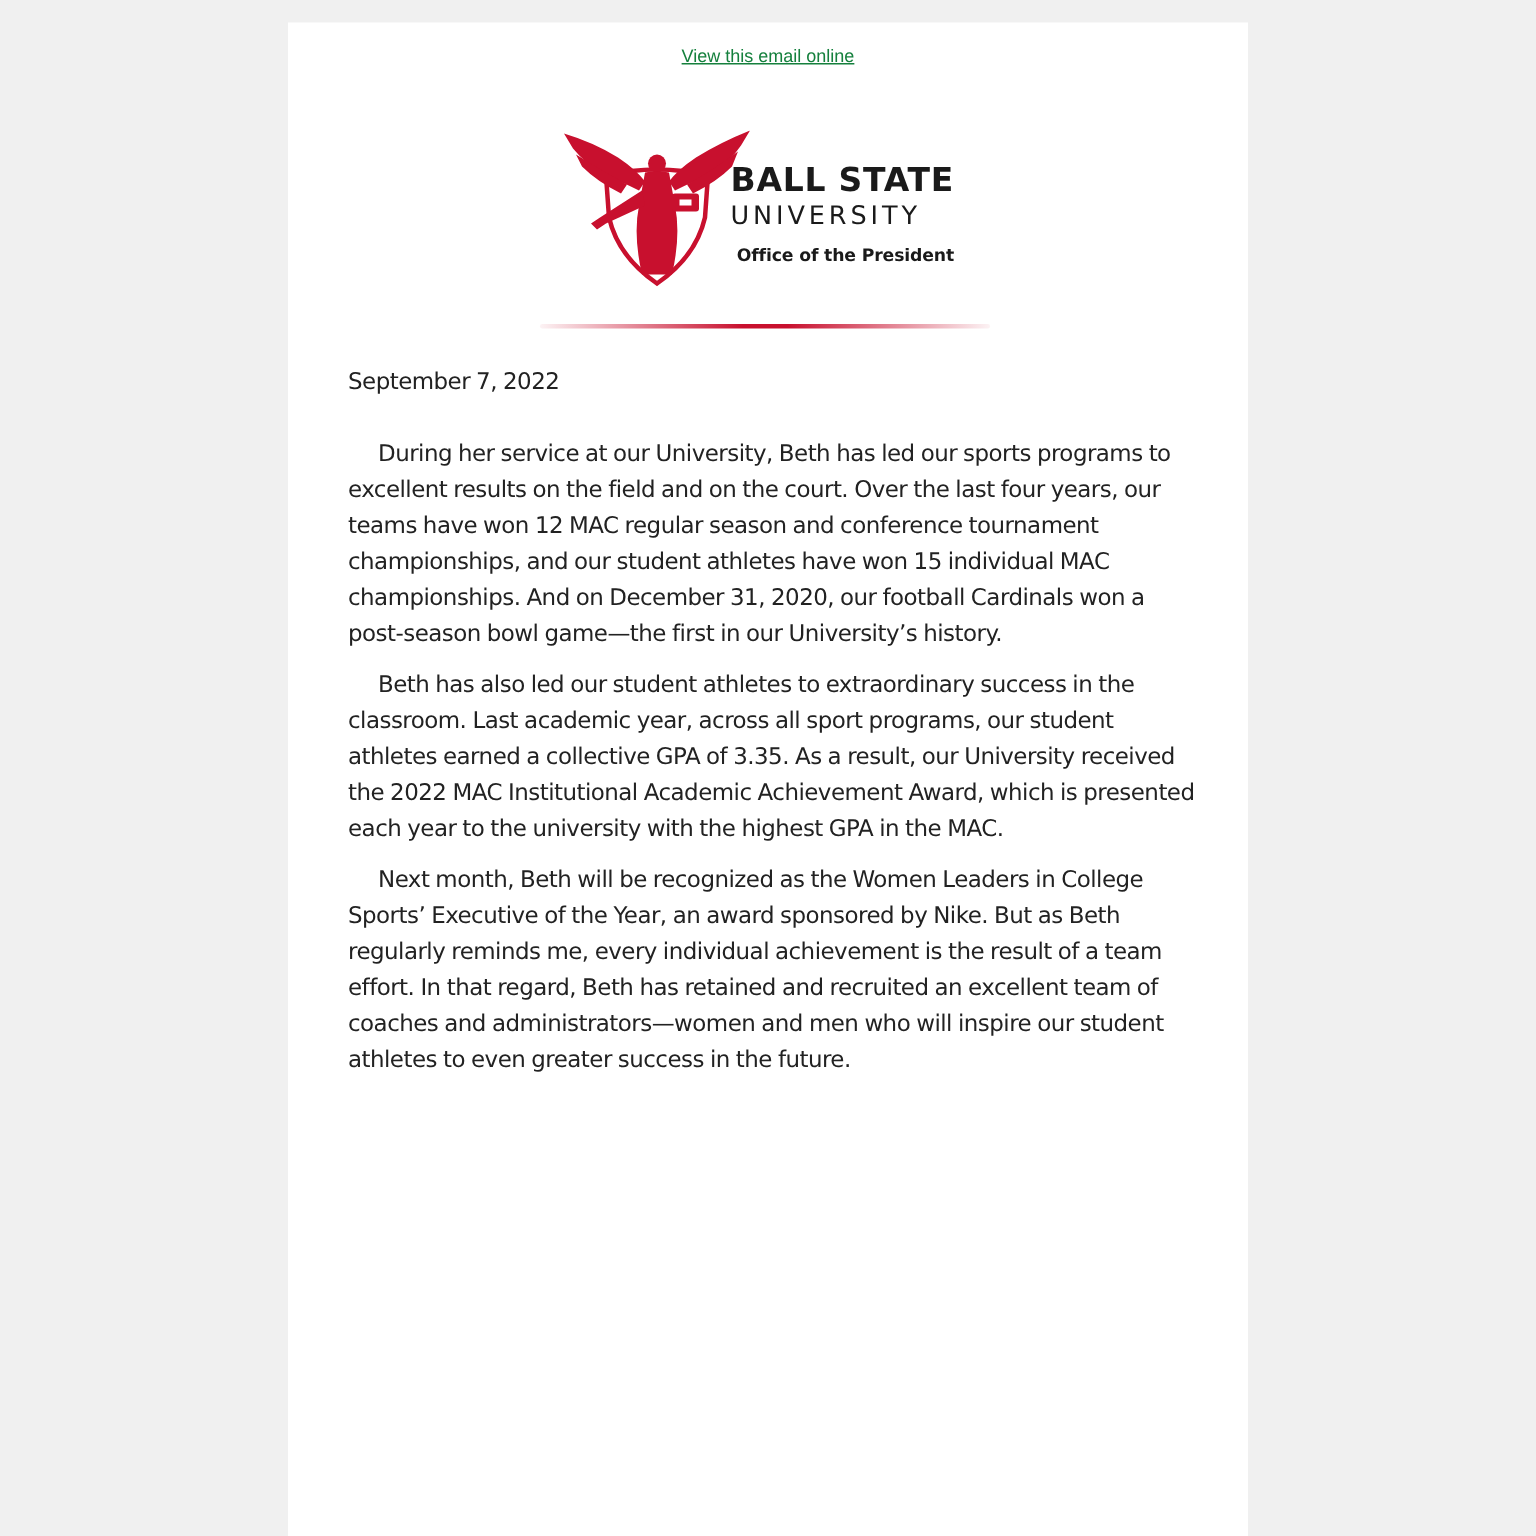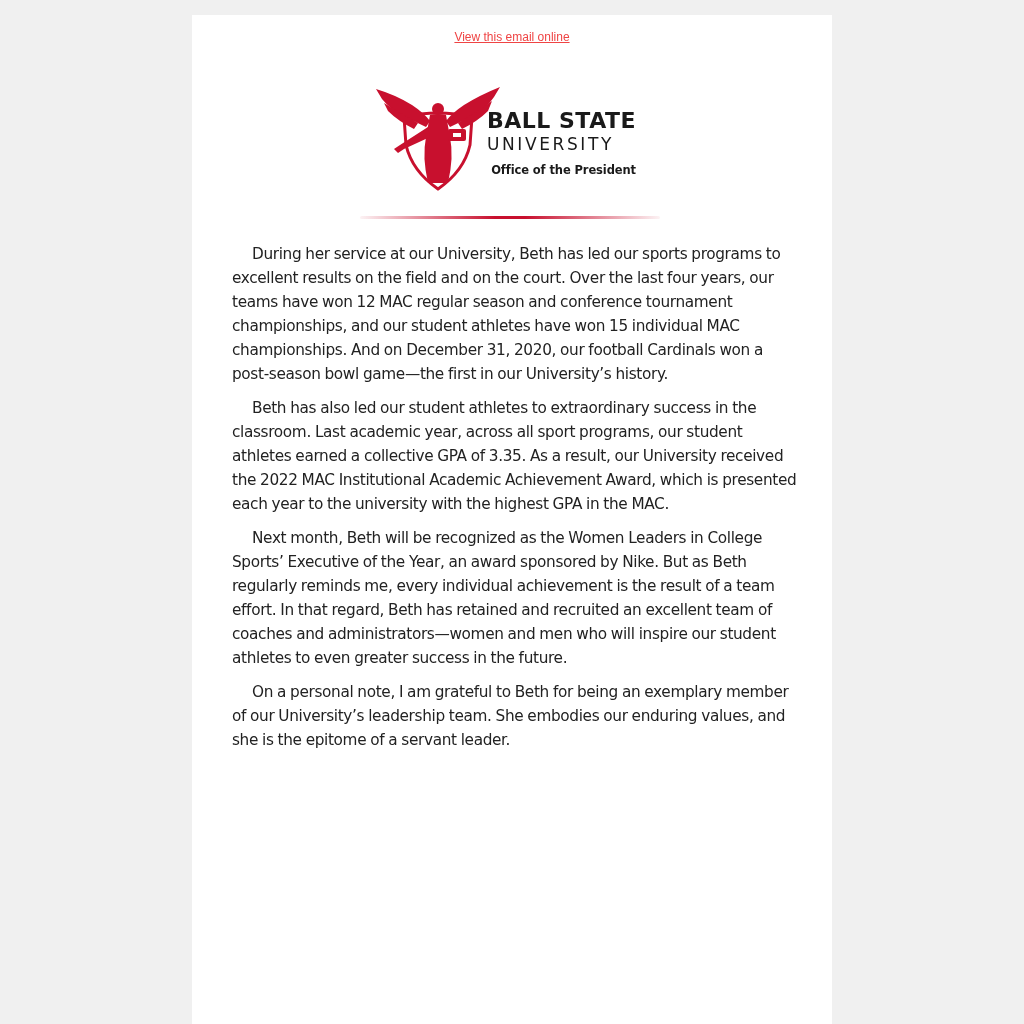--- a/index.html
+++ b/index.html
@@ -19,21 +19,21 @@
       height: 1020px;
       background: #ffffff;
     }
     .view-online {
       position: absolute;
       top: 15px;
       left: 0;
       width: 640px;
       text-align: center;
       font-size: 12px;
-      color: #ef4444;
+      color: #15803d;
       text-decoration: underline;
       font-family: "Liberation Sans", sans-serif;
       cursor: pointer;
     }
     .logo {
       position: absolute;
       left: 180px;
       top: 70px;
       width: 290px;
       height: 112px;
@@ -101,18 +101,18 @@
     <div class="wordmark">
       <div class="l1">BALL STATE</div>
       <div class="l2">UNIVERSITY</div>
       <div class="l3">Office of the President</div>
     </div>
   </div>
 
   <div class="rule"></div>
 
   <div class="content">
+    <p class="date">September 7, 2022</p>
     <p class="para">During her service at our University, Beth has led our sports programs to excellent results on the field and on the court. Over the last four years, our teams have won 12 MAC regular season and conference tournament championships, and our student athletes have won 15 individual MAC championships. And on December 31, 2020, our football Cardinals won a post-season bowl game—the first in our University’s history.</p>
     <p class="para">Beth has also led our student athletes to extraordinary success in the classroom. Last academic year, across all sport programs, our student athletes earned a collective GPA of 3.35. As a result, our University received the 2022 MAC Institutional Academic Achievement Award, which is presented each year to the university with the highest GPA in the MAC.</p>
     <p class="para">Next month, Beth will be recognized as the Women Leaders in College Sports’ Executive of the Year, an award sponsored by Nike. But as Beth regularly reminds me, every individual achievement is the result of a team effort. In that regard, Beth has retained and recruited an excellent team of coaches and administrators—women and men who will inspire our student athletes to even greater success in the future.</p>
-    <p class="para">On a personal note, I am grateful to Beth for being an exemplary member of our University’s leadership team. She embodies our enduring values, and she is the epitome of a servant leader.</p>
   </div>
 </div>
 
 </body></html>

